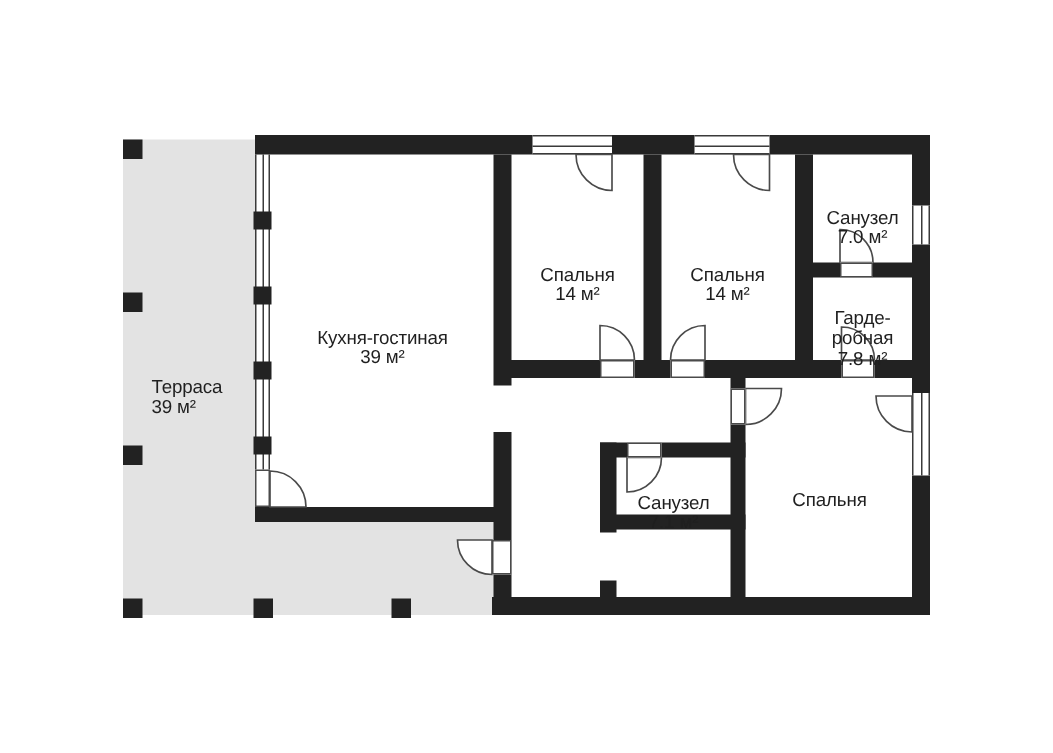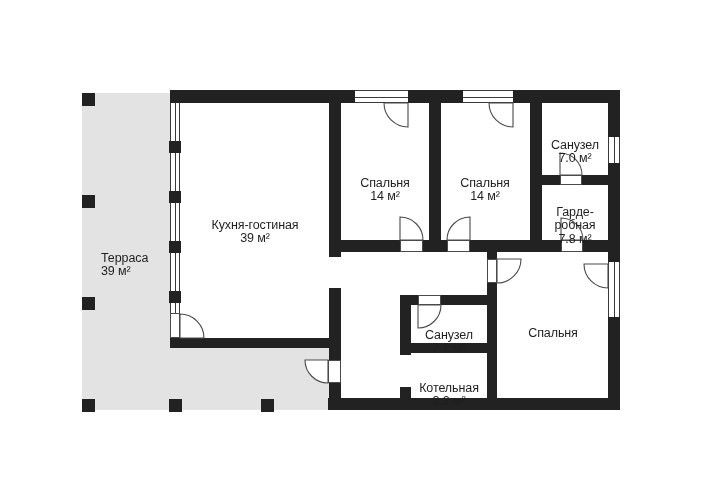--- a/index.html
+++ b/index.html
@@ -130,21 +130,17 @@
   </div>
   <div class="lbl" style="left:525px;top:192px;width:100px;">
     <span>Гарде-
 робная</span>
     <span class="area">7.8 м²</span>
   </div>
   <div class="lbl" style="left:399px;top:315px;width:100px;">
     <span>Санузел</span>
     <span class="area">7.1 м²</span>
   </div>
-  <div class="lbl" style="left:389px;top:368px;width:120px;">
-    <span>Котельная</span>
-    <span class="area">3.2 м²</span>
-  </div>
   <div class="lbl" style="left:493px;top:313px;width:120px;">
     <span>Спальня</span>
   </div>
 
 </div>
 
 </body></html>

